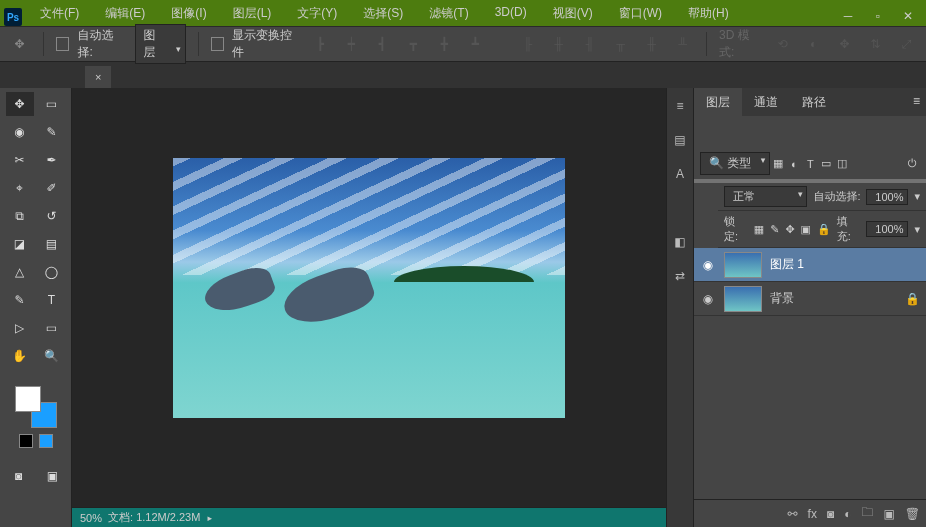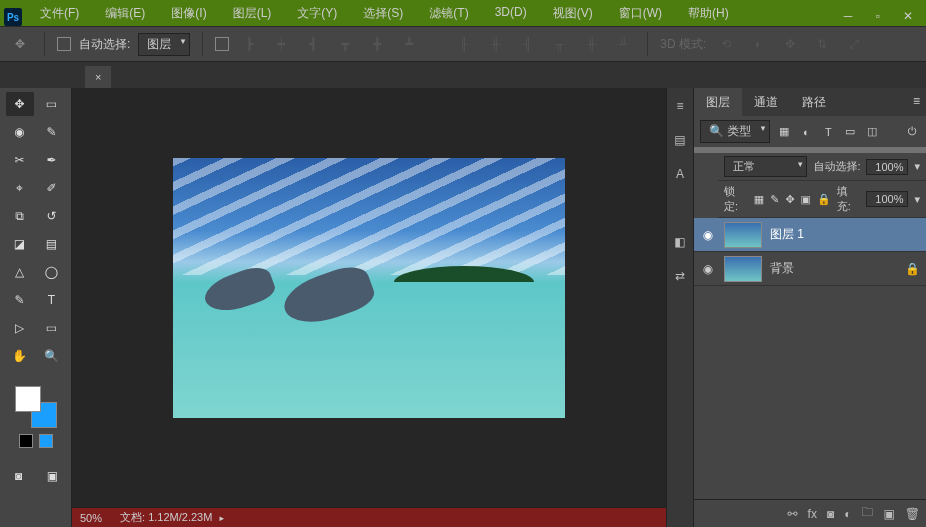--- a/index.html
+++ b/index.html
@@ -31,30 +31,30 @@
 .mini-sw span { width:14px; height:14px; border:1px solid #888; }
 .qm { margin-top:16px; display:flex; gap:6px; }
 .canvas-area { flex:1; background:#262626; position:relative; display:flex; flex-direction:column; }
 .canvas-view { flex:1; display:flex; align-items:center; justify-content:center; position:relative; }
 .img { width:392px; height:260px; background:linear-gradient(180deg,#2a5fa8 0%,#4a8bd0 28%,#9bc9e8 40%,#5ec7c8 48%,#7fd5d0 100%); position:relative; overflow:hidden; margin-top:-20px; }
 .clouds { position:absolute; inset:0; background:repeating-linear-gradient(-25deg,rgba(255,255,255,.6) 0 8px,transparent 8px 22px); height:45%; opacity:.7; }
 .island { position:absolute; bottom:52%; right:8%; width:140px; height:16px; background:#1a4d2a; border-radius:50% 50% 0 0/100% 100% 0 0; }
 .dolphin { position:absolute; width:90px; height:45px; background:#4a5b6e; border-radius:50% 40% 30% 60%; transform:rotate(-20deg); }
 .d1 { bottom:38%; left:28%; }
 .d2 { bottom:42%; left:8%; width:70px; height:35px; }
-.status { height:20px; background:#7f1d1d; border-top:1px solid #222; display:flex; align-items:center; padding:0 8px; font-size:11px; gap:18px; }
+.status { height:20px; background:#0f766e; border-top:1px solid #222; display:flex; align-items:center; padding:0 8px; font-size:11px; gap:6px; }
 .status .arrow::after{content:"▸";font-size:9px;margin-left:4px;}
 .dock { width:28px; background:#383838; display:flex; flex-direction:column; align-items:center; padding-top:8px; gap:14px; border-left:1px solid #222; border-right:1px solid #222;}
 .dock-ic { width:20px; height:20px; color:#bbb; display:flex; align-items:center; justify-content:center; }
 .right { width:232px; background:#454545; display:flex; flex-direction:column; }
 .panel-tabs { display:flex; background:#383838; height:28px; }
 .ptab { padding:6px 12px; font-size:12px; }
 .ptab.act { background:#454545; }
 .ptab-menu { margin-left:auto; padding:6px; }
-.filter-row { display:flex; align-items:center; padding:4px 6px; gap:6px; border-bottom:6px solid #737373; }
+.filter-row { display:flex; align-items:center; padding:4px 6px; border-bottom:4px solid #737373;margin-top:32px; }
 .filter-row .ic { width:16px; height:16px; color:#ccc; display:flex; align-items:center; justify-content:center; font-size:11px; }
 .blend-row,.lock-row { display:flex; align-items:center; padding:3px 6px; gap:6px; font-size:11px; border-bottom:1px solid #333;margin-left:24px; }
 .pct-box { background:#3a3a3a; border:1px solid #222; padding:1px 4px; min-width:42px; text-align:right; }
 .layers { flex:1; }
 .layer { display:flex; align-items:center; height:34px; padding:0 6px; gap:8px; border-bottom:1px solid #333; }
 .layer.sel { background:#5a7ca3; color:#fff; }
 .eye { width:16px; text-align:center; }
 .thumb { width:38px; height:26px; background:linear-gradient(180deg,#3a6fb0 0%,#6fc5c5 100%); border:1px solid #888; }
 .lock-ic { margin-left:auto; }
 .layer-foot { height:28px; border-top:1px solid #222; display:flex; align-items:center; justify-content:flex-end; padding:0 6px; gap:10px; color:#bbb; }
@@ -89,20 +89,21 @@
 </div>
 
 <div class="optbar">
   <div class="icon-btn">✥</div>
   <div class="sep"></div>
   <span class="chk"></span>
   <span>自动选择:</span>
   <div class="dd">图层</div>
   <div class="sep"></div>
   <span class="chk"></span>
+  <span>显示变换控件</span>
   <div class="icon-btn dim">┣</div>
   <div class="icon-btn dim">┿</div>
   <div class="icon-btn dim">┫</div>
   <div class="icon-btn dim">┳</div>
   <div class="icon-btn dim">╋</div>
   <div class="icon-btn dim">┻</div>
   <div style="width:14px"></div>
   <div class="icon-btn dim">╟</div>
   <div class="icon-btn dim">╫</div>
   <div class="icon-btn dim">╢</div>

